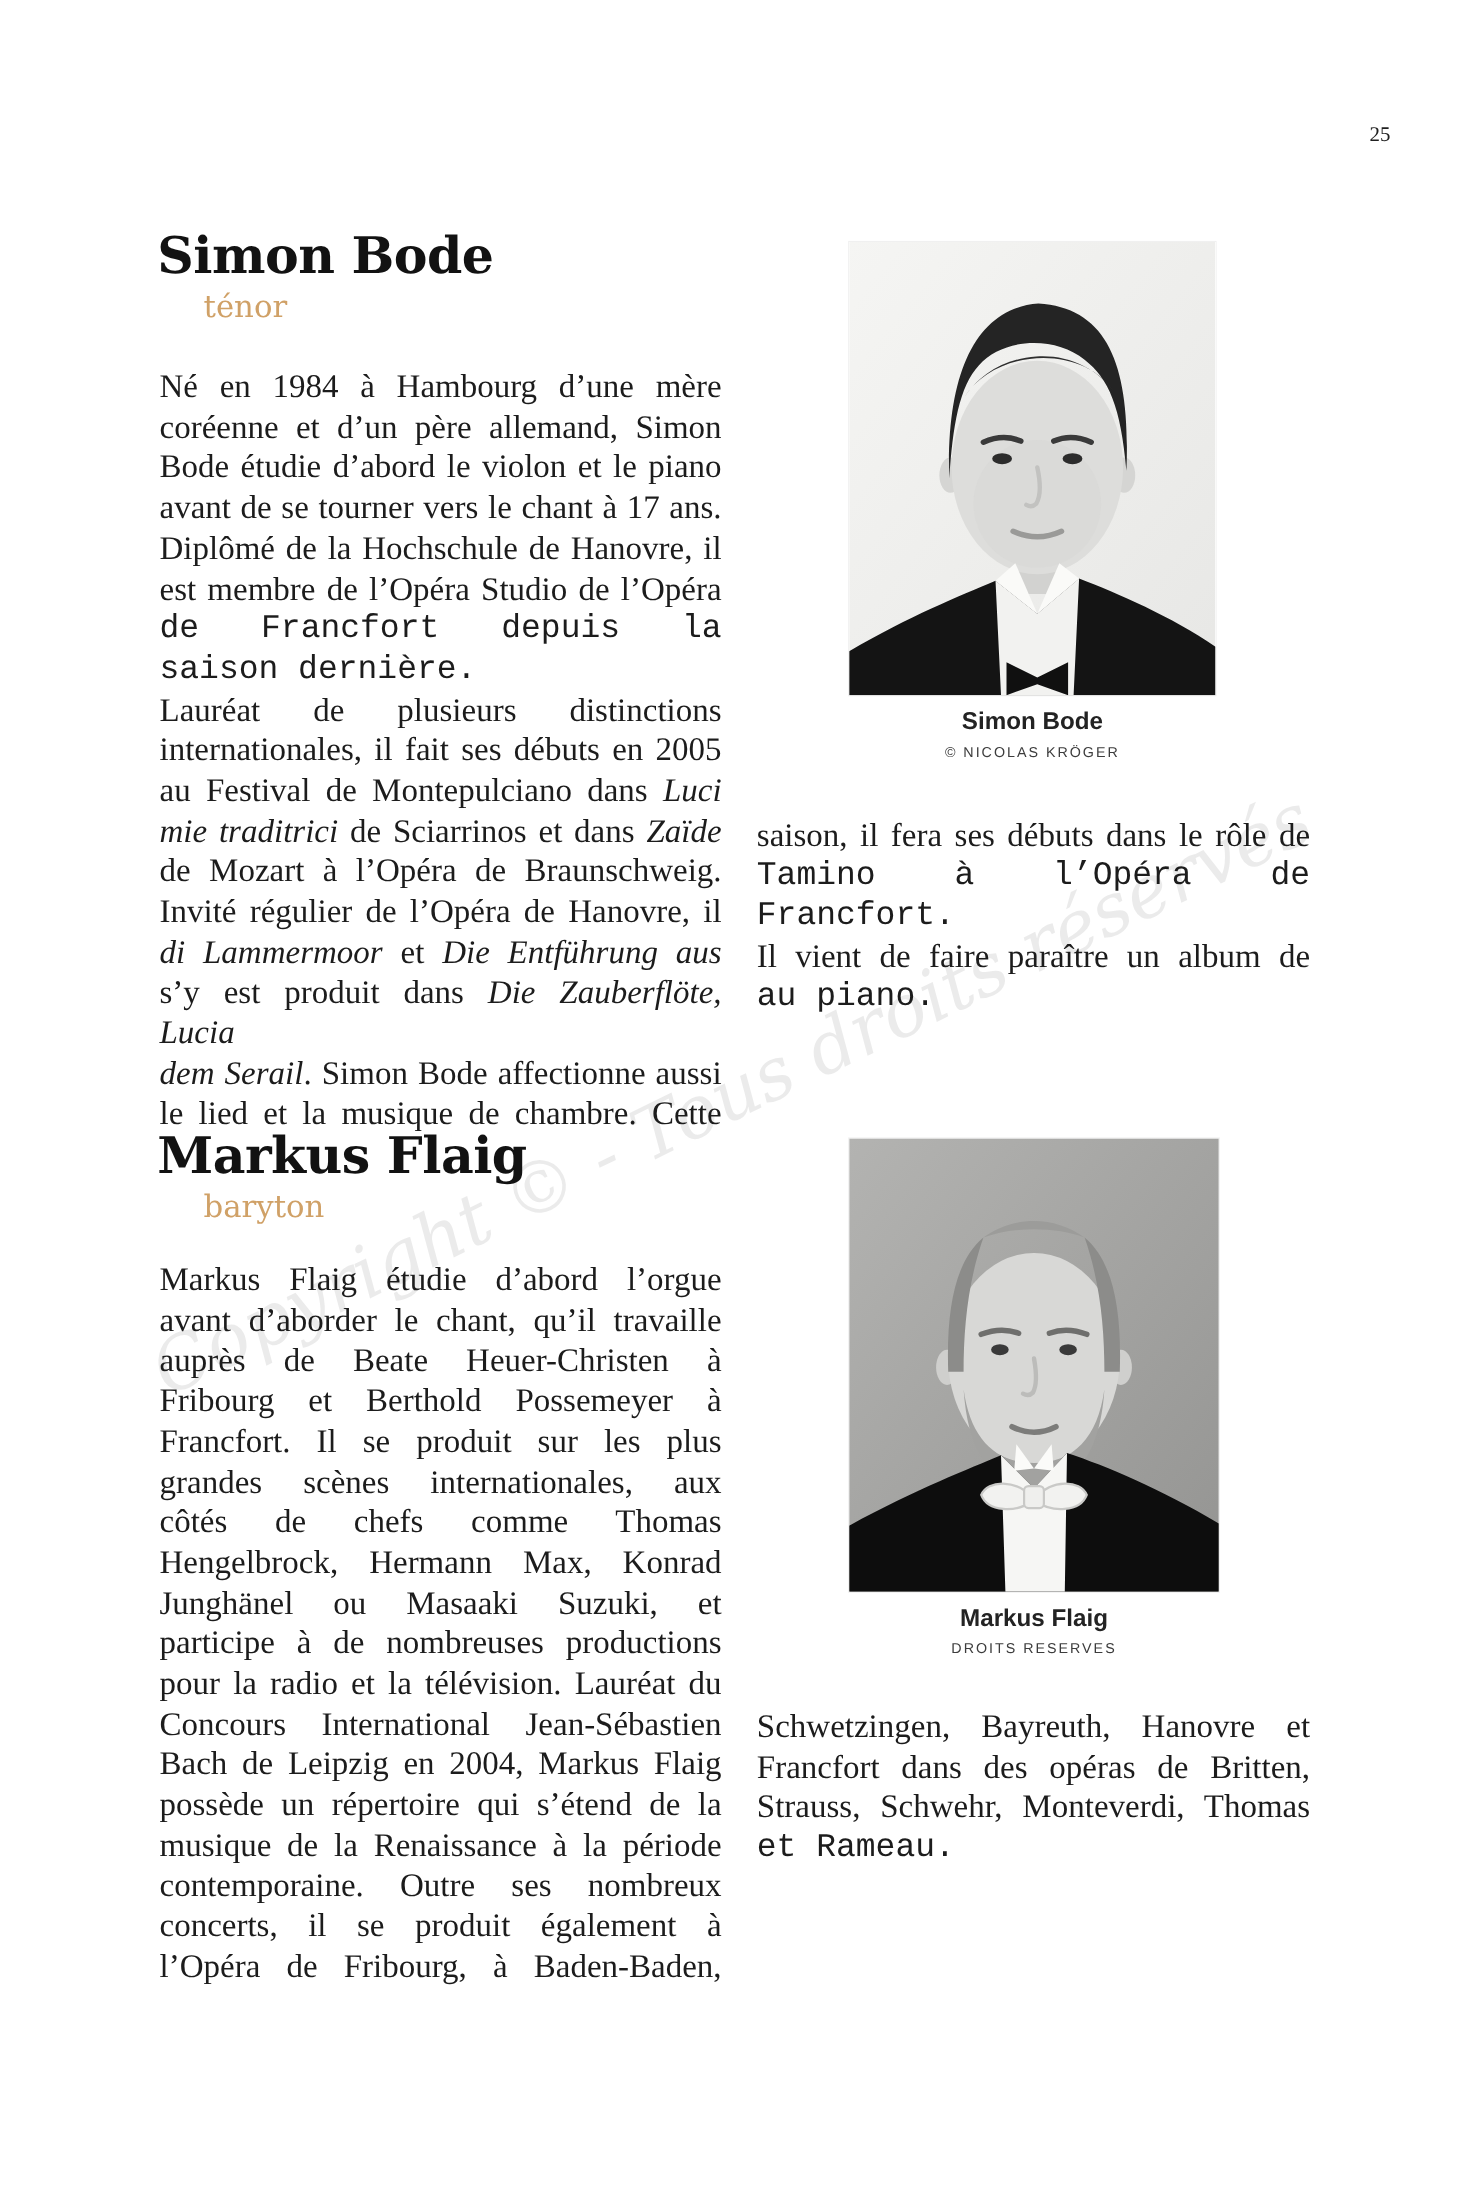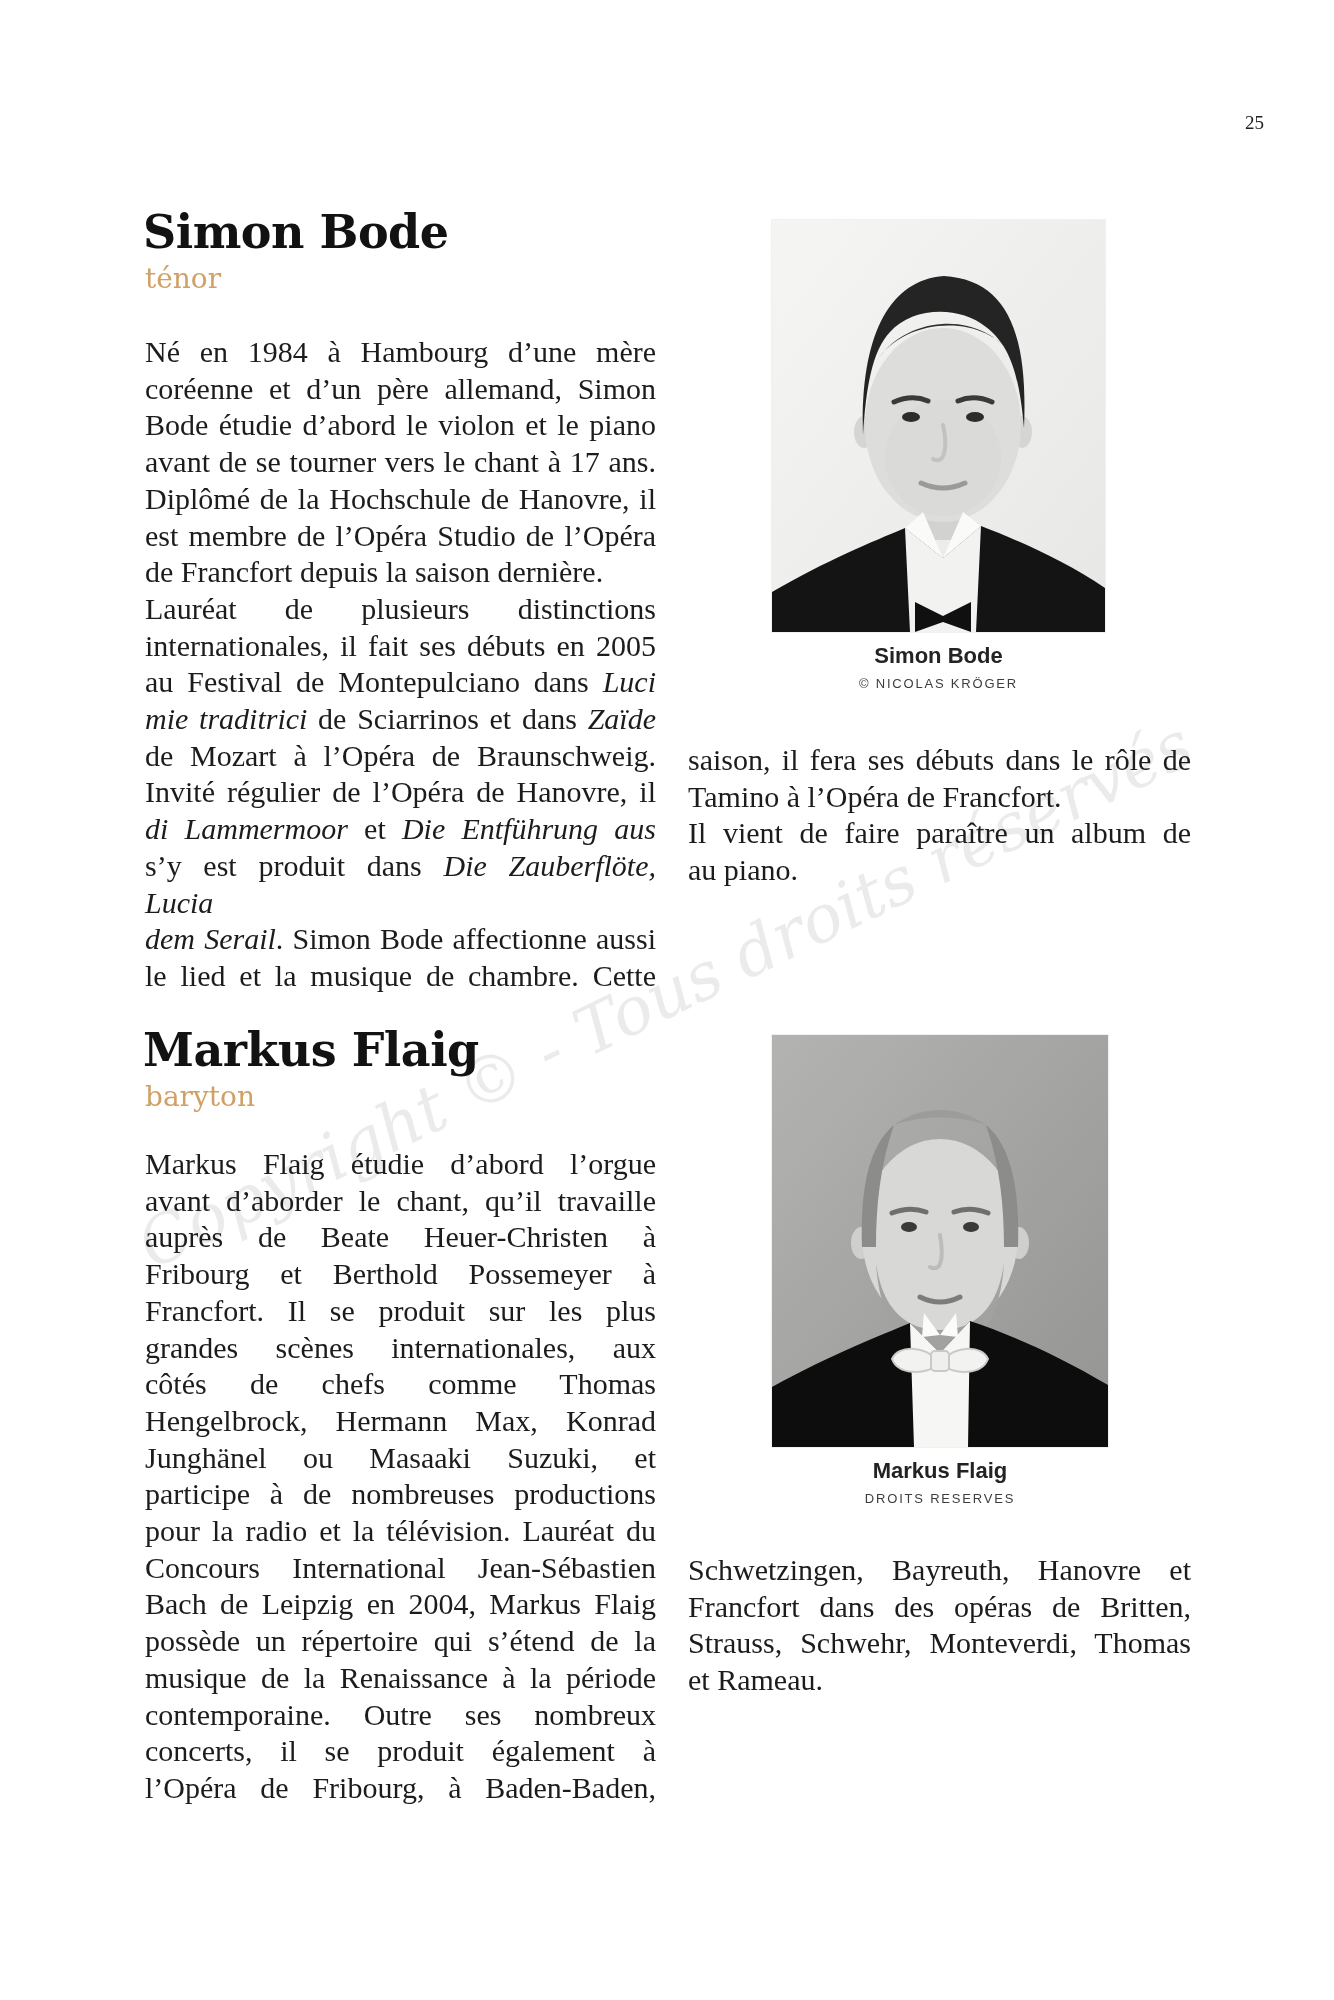--- a/index.html
+++ b/index.html
@@ -35,32 +35,34 @@
     line-height:1.05;
     color:#121212;
     letter-spacing:-0.5px;
     white-space:nowrap;
   }
   .voice{
     font-family:"DejaVu Serif",serif;
     font-size:28px;
     color:#d0a167;
     white-space:nowrap;
+    margin-left:40px;
   }
   .bio{
     font-size:30px;
     line-height:36.7px;
   }
   .bio .tline{
     text-align:justify;
     text-align-last:justify;
     -moz-text-align-last:justify;
   }
   .bio .tline.tend{
     text-align-last:left;
+    font-family:Liberation Mono, monospace;
     -moz-text-align-last:left;
   }
   .bio em{font-style:italic;}
   .photo-frame{
     line-height:0;
     box-shadow:0 0 0 1px rgba(0,0,0,0.06);
   }
   .caption-name{
     font-family:"Liberation Sans",sans-serif;
     font-weight:700;

